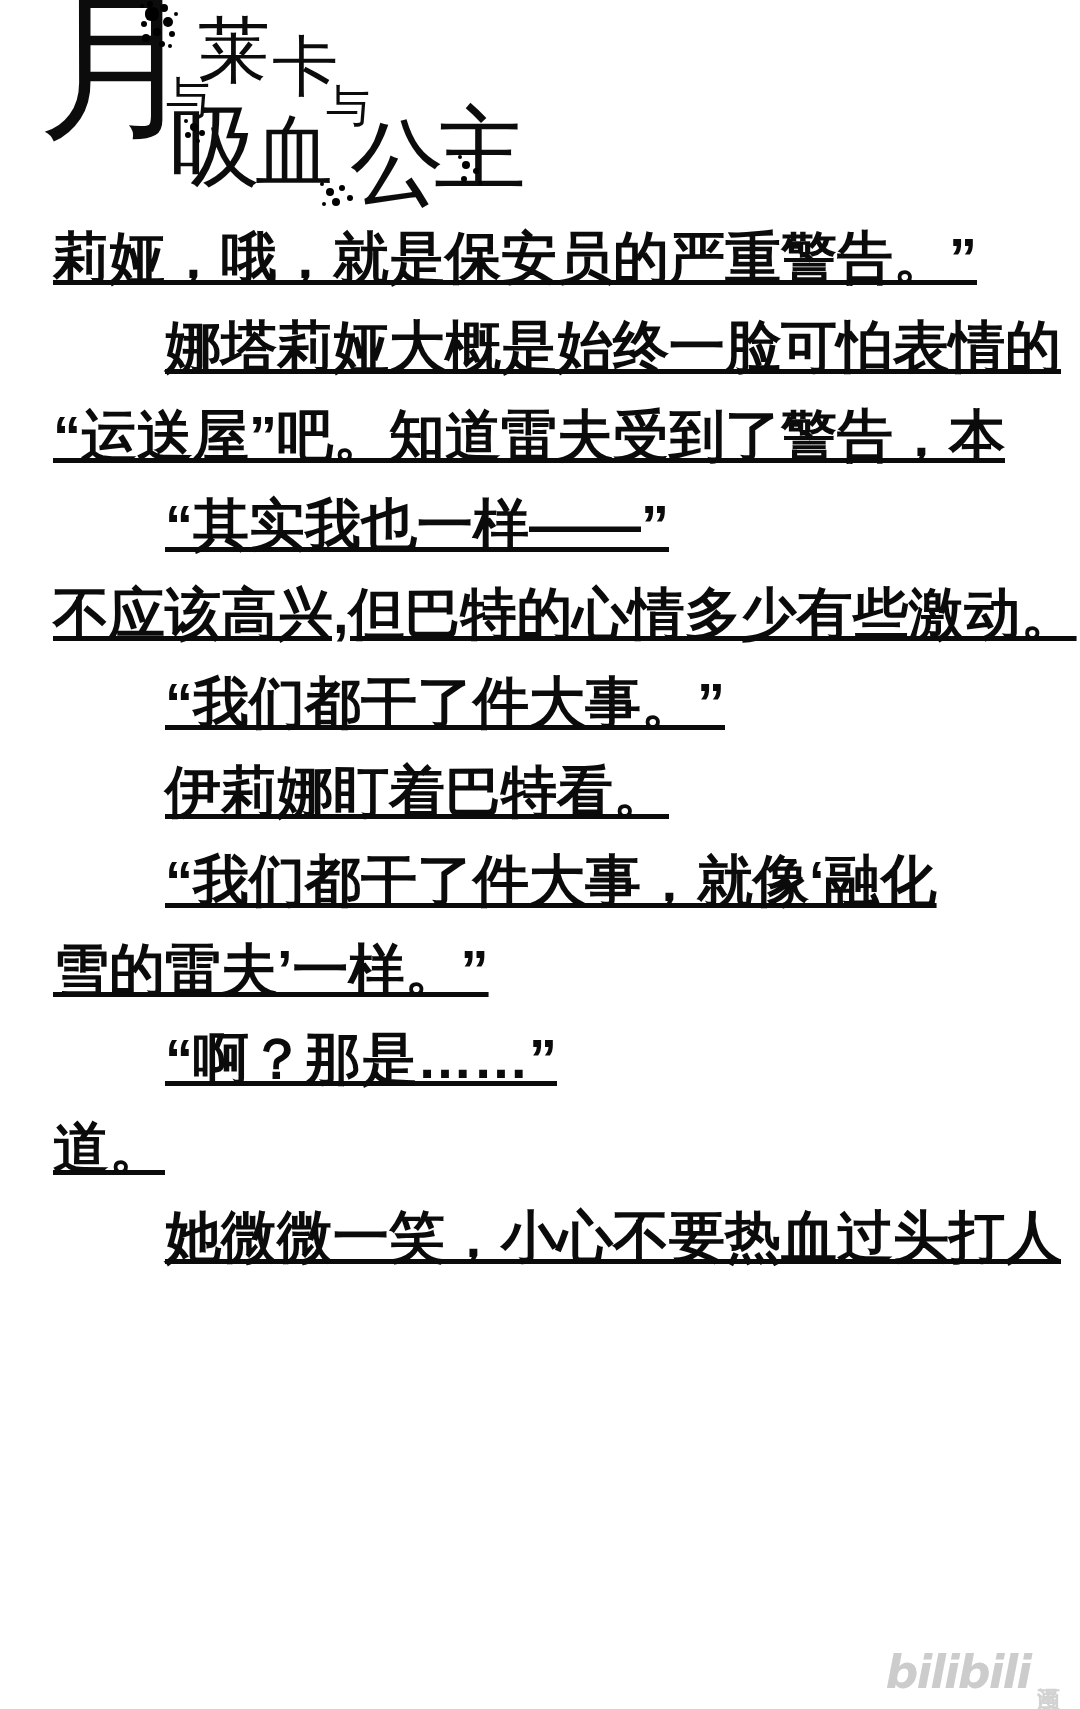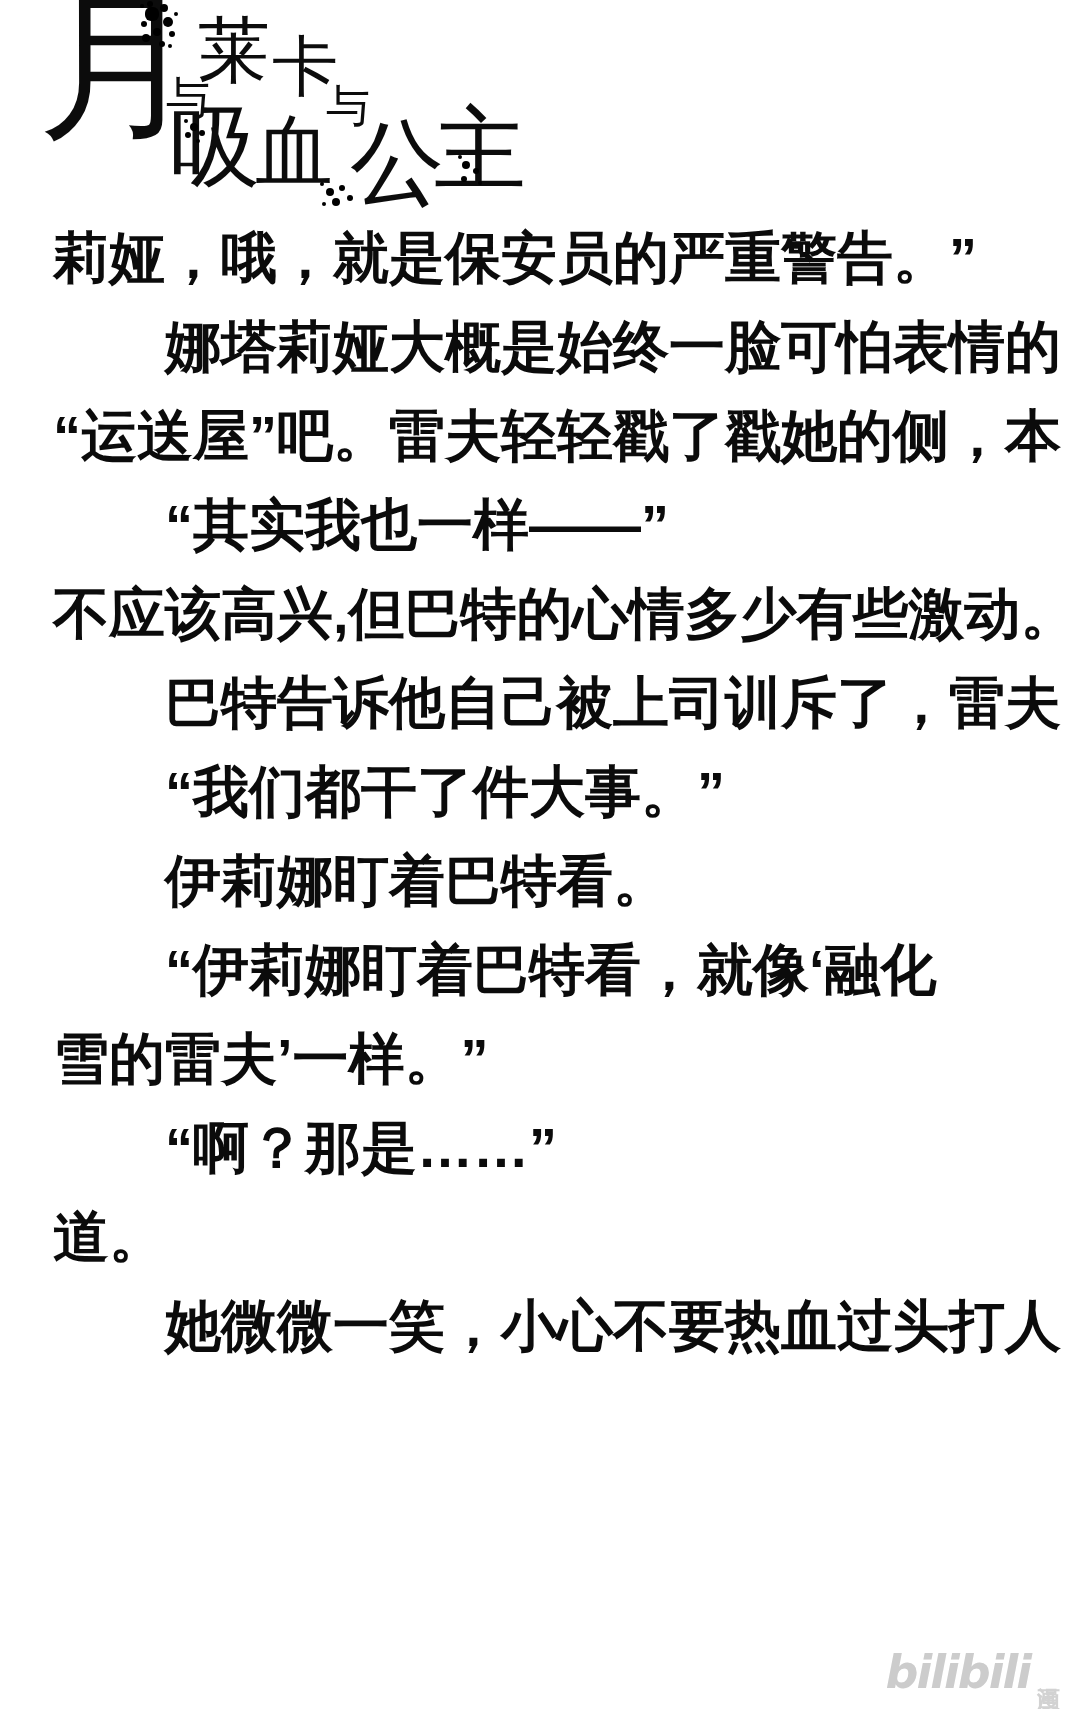--- a/index.html
+++ b/index.html
@@ -44,20 +44,21 @@
   
   .text-body{
     position:absolute;left:53px;top:213px;right:40px;
     color:#0b0b0b;
   }
   .line{
     height:89px;line-height:89px;
     font-size:56px;font-weight:700;
     white-space:nowrap;
     letter-spacing:0px;
+    text-decoration:underline;
   }
   .line.indent{padding-left:112px;}
 
   
   .watermark{
     position:absolute;right:18px;bottom:14px;
     display:flex;align-items:center;gap:6px;
     color:#cccccc;
   }
   .wm-brand{
@@ -88,27 +89,26 @@
     <span class="l-zhu">主</span>
     <div class="spl spl1"></div>
     <div class="spl spl2"></div>
     <div class="spl spl3"></div>
     <div class="spl spl4"></div>
   </div>
 
   <div class="text-body">
     <div class="line">莉娅，哦，就是保安员的严重警告。”</div>
     <div class="line indent">娜塔莉娅大概是始终一脸可怕表情的</div>
-    <div class="line">“运送屋”吧。雷夫轻轻戳了戳她的侧，本</div>
+    <div class="line">“运送屋”吧。知道雷夫受到了警告，本</div>
     <div class="line indent">“其实我也一样——”</div>
     <div class="line">不应该高兴,但巴特的心情多少有些激动。</div>
-    <div class="line indent">巴特告诉他自己被上司训斥了，雷夫</div>
     <div class="line indent">“我们都干了件大事。”</div>
     <div class="line indent">伊莉娜盯着巴特看。</div>
-    <div class="line indent">“伊莉娜盯着巴特看，就像‘融化</div>
+    <div class="line indent">“我们都干了件大事，就像‘融化</div>
     <div class="line">雪的雷夫’一样。”</div>
     <div class="line indent">“啊？那是……”</div>
     <div class="line">道。</div>
     <div class="line indent">她微微一笑，小心不要热血过头打人</div>
   </div>
 
   <div class="watermark">
     <span class="wm-brand">bilibili</span>
     <span class="wm-label">漫画</span>
   </div>

